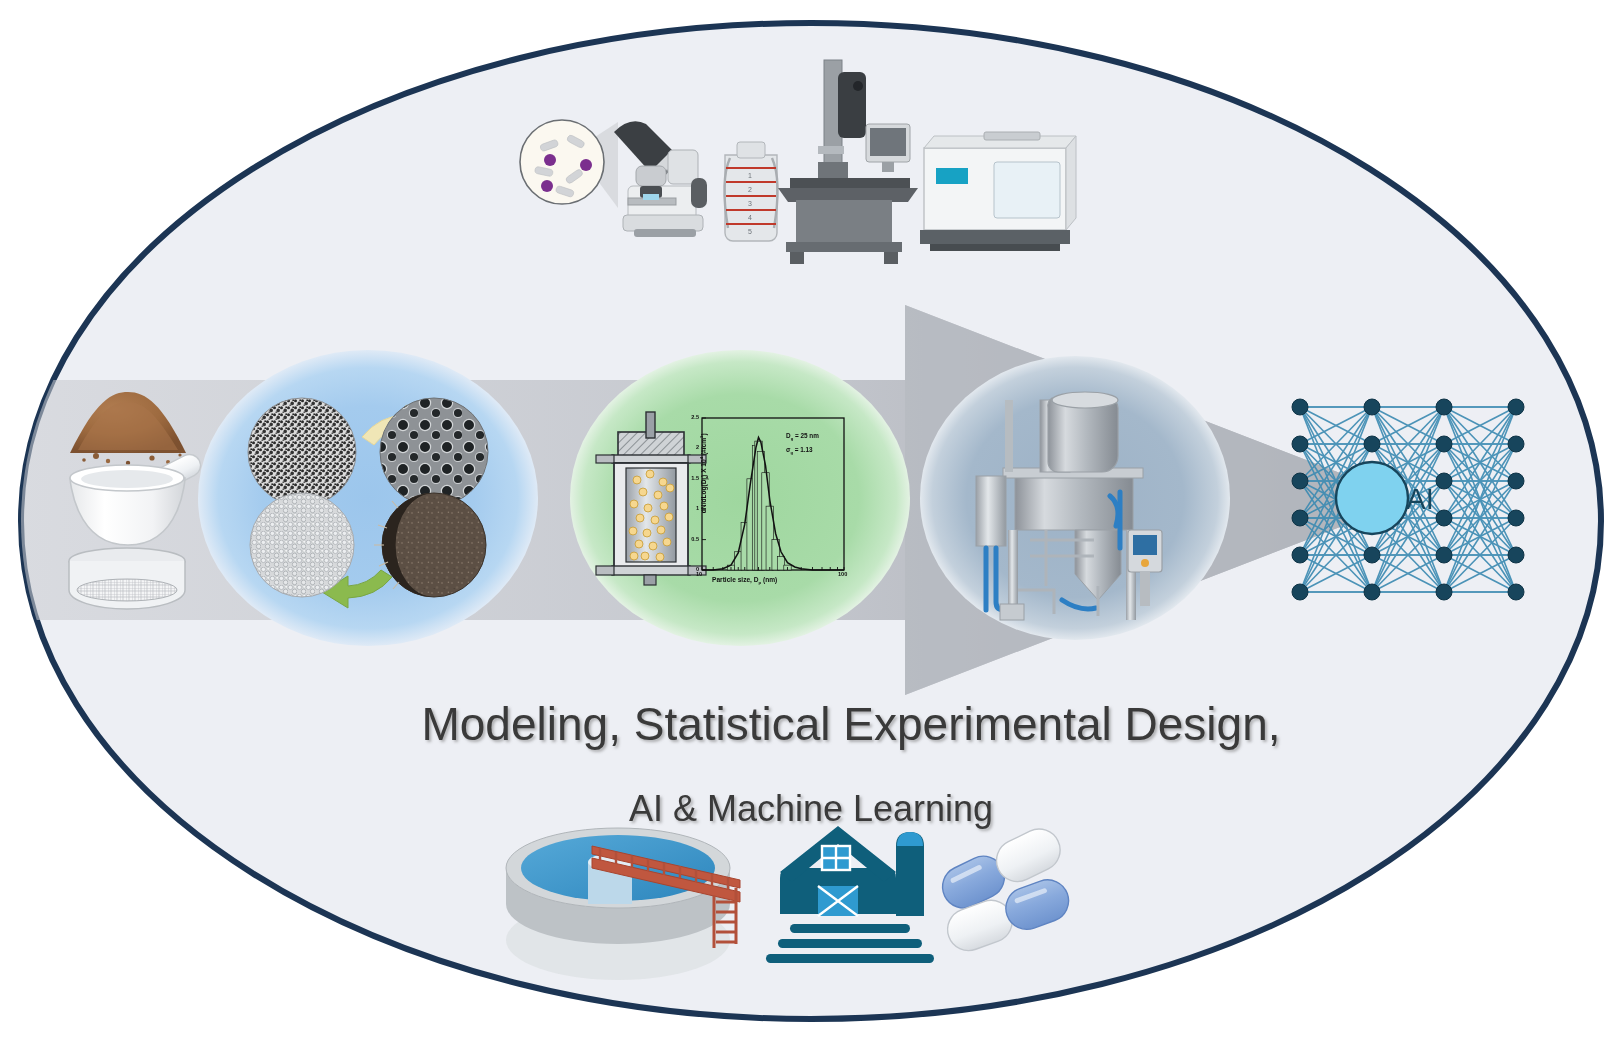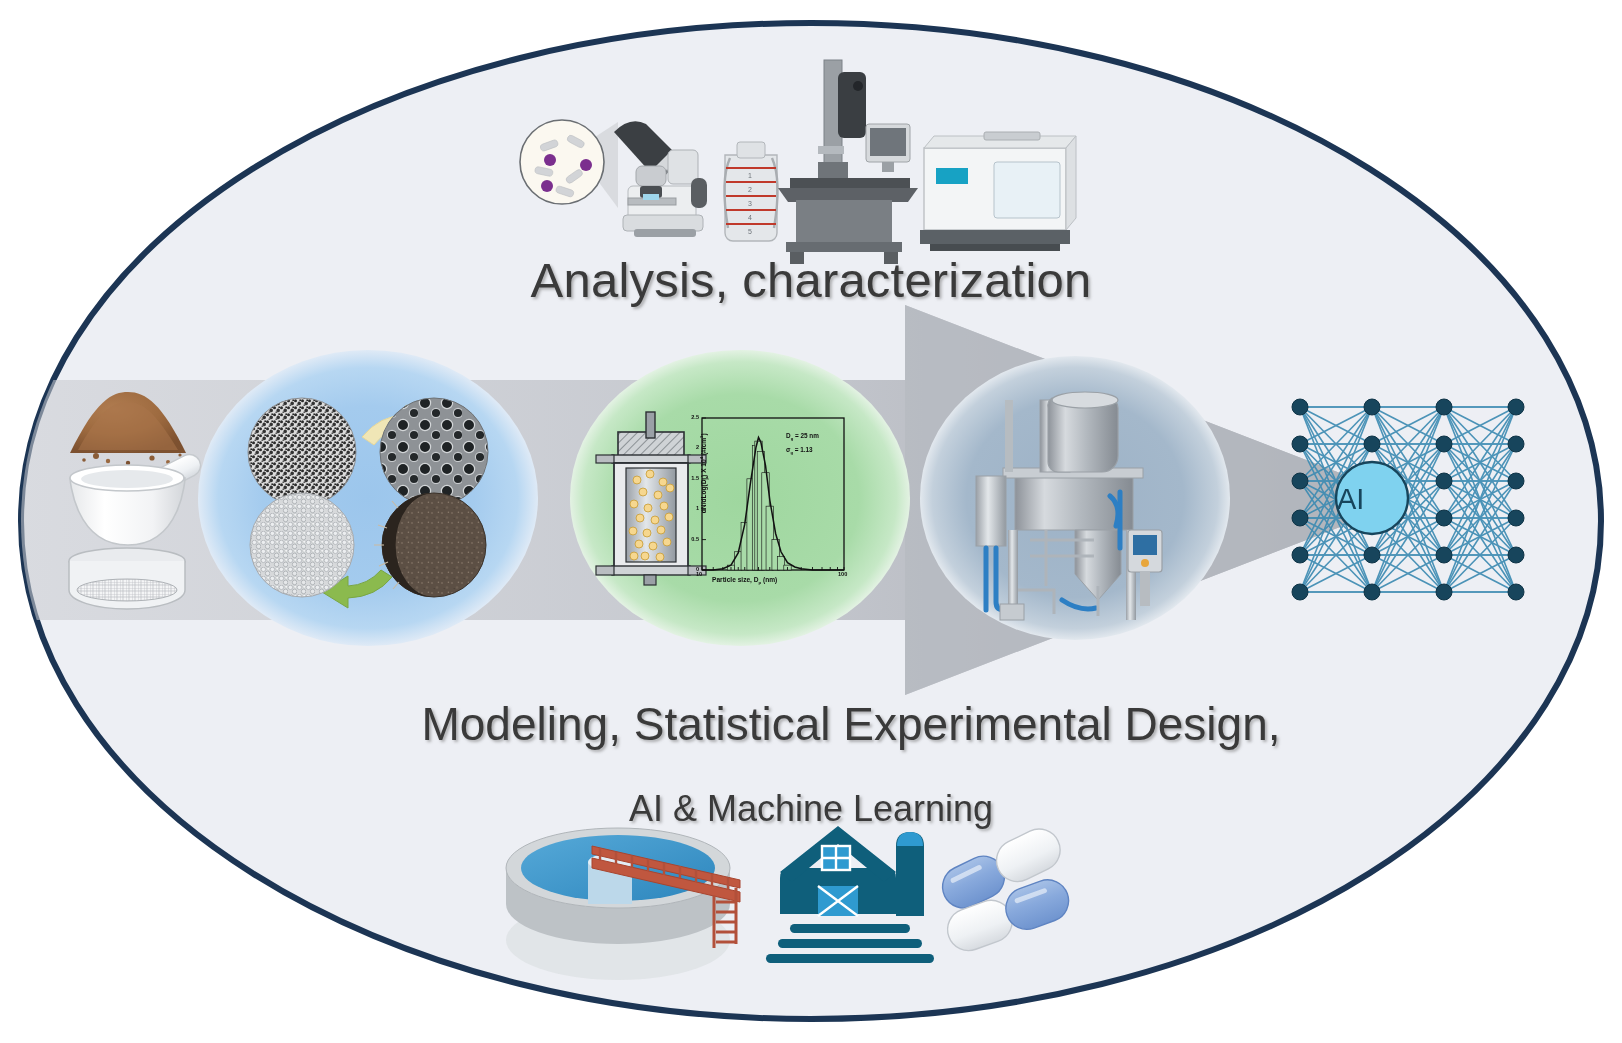--- a/index.html
+++ b/index.html
@@ -5,22 +5,22 @@
   html,body{margin:0;padding:0;background:#ffffff;}
   body{width:1622px;height:1043px;overflow:hidden;
        font-family:"Liberation Sans","DejaVu Sans",sans-serif;}
   #stage{position:relative;width:1622px;height:1043px;background:#ffffff;}
   svg.layer{position:absolute;left:0;top:0;width:1622px;height:1043px;}
   .txt{position:absolute;color:#3a3a3a;white-space:nowrap;
        text-shadow:2px 2px 3px rgba(120,120,120,.55);}
   #title-analysis{left:50%;transform:translateX(-50%);top:252px;font-size:49px;letter-spacing:.2px;}
   #title-model-1{left:50%;transform:translateX(-50%);top:697px;font-size:46px;margin-left:40px;}
   #title-model-2{left:50%;transform:translateX(-50%);top:788px;font-size:36px;}
-  .ai-label{position:absolute;left:1337px;top:483px;width:70px;text-align:left;
-            font-size:29px;color:#17455c;}
+  .ai-label{position:absolute;left:1337px;top:483px;width:70px;text-align:center;
+            font-size:29px;color:#17455c;padding-left:48px;}
   
   #chart-box{position:absolute;left:676px;top:410px;width:172px;height:180px;}
   .ctick{position:absolute;font-size:5.6px;color:#111;font-weight:bold;}
   .cann{position:absolute;font-size:6.4px;color:#111;font-weight:bold;}
   .sup{font-size:4.2px;vertical-align:super;}
   .sub{font-size:4.2px;vertical-align:sub;}
   #ylab{position:absolute;left:-27px;top:58px;width:110px;
         transform:rotate(-90deg);transform-origin:center;text-align:center;
         font-size:6.6px;font-weight:bold;color:#111;}
   #xlab{position:absolute;left:36px;top:166px;font-size:6.6px;font-weight:bold;color:#111;}
@@ -623,18 +623,17 @@
   <div id="chart-xlabels">
         <div class="ctick" style="left: 20px; top: 161px;">10</div>
         <div class="ctick" style="left: 162px; top: 161px;">100</div>
       </div>
   <div id="chart-annot">
         <div class="cann" style="left: 110px; top: 22px;">D<span class="sub">g</span> = 25 nm</div>
         <div class="cann" style="left: 110px; top: 36px;">σ<span class="sub">g</span> = 1.13</div>
       </div>
 </div>
 
-<div class="txt" id="title-analysis">Analysis, characterization</div>
 <div class="txt" id="title-model-1">Modeling, Statistical Experimental Design,</div>
 <div class="txt" id="title-model-2">AI &amp; Machine Learning</div>
 <div class="ai-label">AI</div>
 
 </div>
 
 </body></html>

